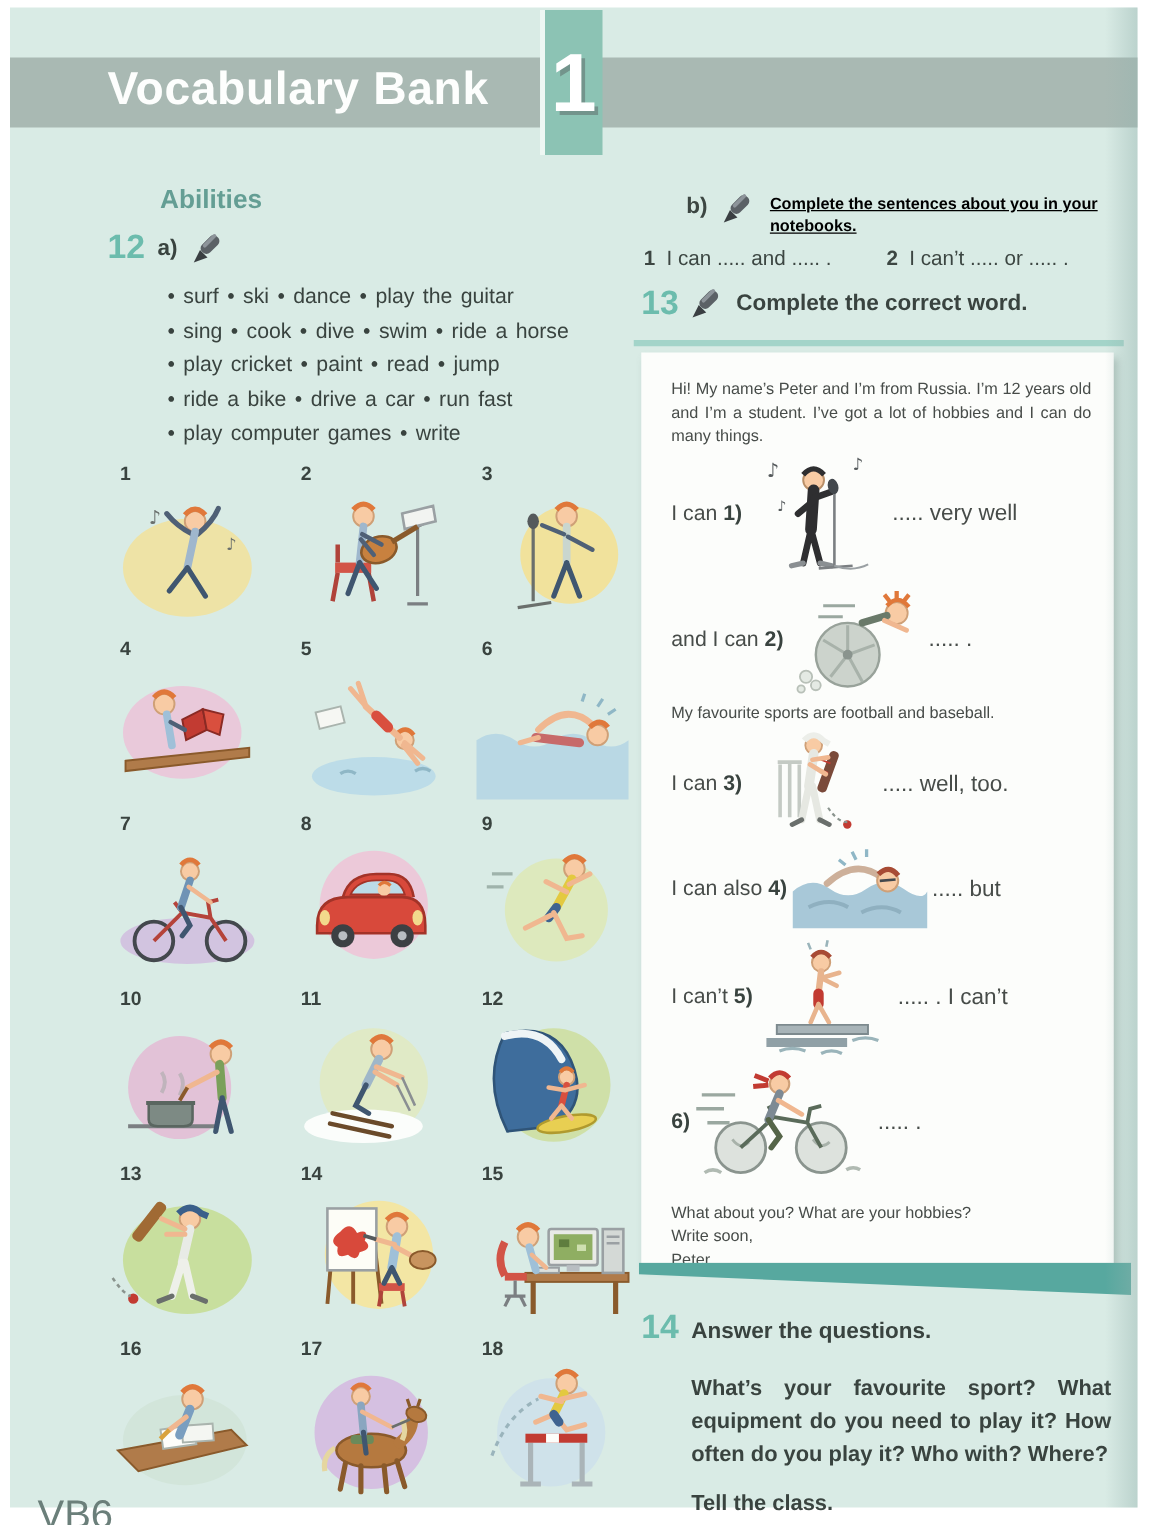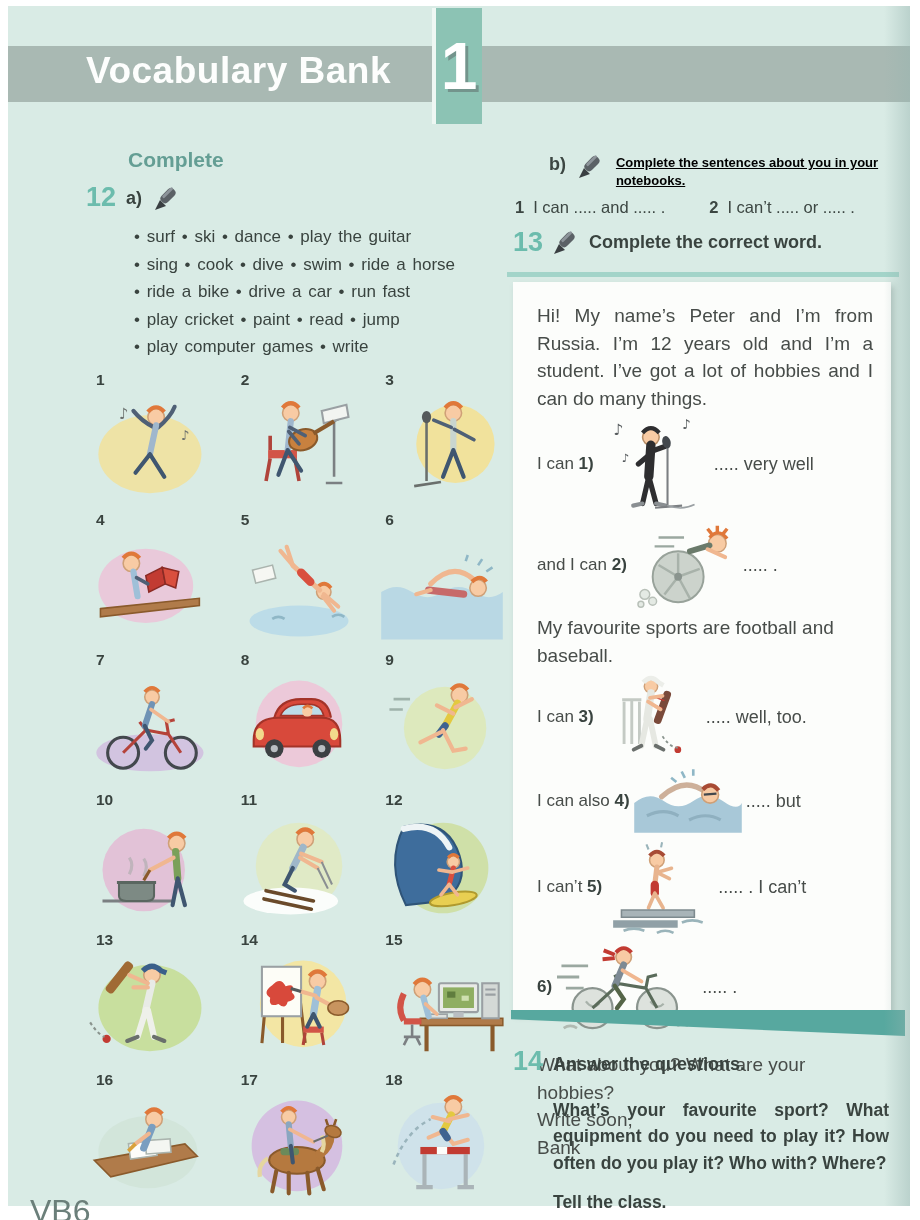--- a/index.html
+++ b/index.html
@@ -38,21 +38,21 @@
   .ex12b .instr{font-size:13px;font-weight:700;color:#000000;width:290px;line-height:1.35;text-decoration:underline;}
   .items{display:flex;font-size:16.5px;margin:9px 0 0 2px;color:#3c4642;}
   .items b{margin-right:9px;}
   .items .it2{margin-left:44px;display:flex;}
   .ex13{display:flex;align-items:center;gap:8px;margin-top:10px;}
   .ex13 .n{font-size:27px;}
   .ex13 .instr{font-size:18px;font-weight:700;color:#39433f;}
   .card-topline{position:absolute;left:-6px;top:118px;width:392px;height:5px;background:#a3d4c9;}
   .card{position:absolute;left:0;top:128px;width:378px;height:730px;background:#fcfdfb;
       box-shadow:3px 4px 6px rgba(100,120,115,.35);padding:20px 18px 14px 24px;box-sizing:border-box;}
-  .card p{margin:0;font-size:19px;line-height:1.45;color:#474c49;}
+  .card p{margin:0;font-size:13px;line-height:1.45;color:#474c49;}
   .card .intro{text-align:justify;}
   .gaprow{display:flex;align-items:center;}
   .gaprow .lab{white-space:nowrap;font-size:17px;color:#474c49;}
   .gaprow .lab b{color:#39433f;}
   .gaprow .dots{font-size:18px;color:#474c49;white-space:nowrap;}
   .gimg{flex:0 0 auto;}
   .wedge{position:absolute;left:-2px;top:856px;width:394px;height:26px;background:#57a89f;
       clip-path:polygon(0 0,100% 0,100% 100%,0 36%);}
   .ex14{position:absolute;left:0;top:892px;width:388px;}
   .ex14 .hd{display:flex;gap:10px;align-items:baseline;}
@@ -73,37 +73,37 @@
 
   <div class="band">
     <div class="title">Vocabulary Bank</div>
   </div>
   <div class="stripe-gap"></div>
   <div class="stripe">
     <div class="unit">1</div>
   </div>
 
   <div id="leftcol">
-    <div class="abilities">Complete</div>
+    <div class="abilities">Abilities</div>
 
     <div class="ex12row">
       <span class="teal-num n">12</span>
       <span class="part">a)</span>
       <svg class="penicon" width="30" height="26" viewBox="0 0 30 26">
         <path d="M3 24 L8 14 L14 20 Z" fill="#3a3f42"></path>
         <rect x="12" y="1" width="9" height="17" rx="4" transform="rotate(45 16 9)" fill="#5b6166"></rect>
         <rect x="14" y="0" width="3" height="14" rx="1.5" transform="rotate(45 16 7)" fill="#8d949a"></rect>
       </svg>
     </div>
 
     <div class="verbs">
       <div>• surf  • ski  • dance  • play the guitar</div>
       <div>• sing  • cook  • dive  • swim  • ride a horse</div>
+      <div>• play cricket  • paint  • read  • jump</div>
       <div>• ride a bike  • drive a car  • run fast</div>
-      <div>• play cricket  • paint  • read  • jump</div>
       <div>• play computer games  • write</div>
     </div>
 
     <div class="grid">
 
       <div class="tile">
         <div class="tnum">1</div>
         <svg class="tart" viewBox="0 0 130 112">
           <ellipse cx="62" cy="62" rx="50" ry="38" fill="#eee3a6"></ellipse>
           <circle cx="68" cy="26" r="8" fill="#f8cba4" stroke="#cfa077" stroke-width="1.5"></circle>
@@ -536,21 +536,21 @@
           <path d="M61 30 L78 40" stroke="#f0b790" stroke-width="3.5" stroke-linecap="round"></path>
           <path d="M54 44 L62 56 L56 64" stroke="#556548" stroke-width="4" fill="none" stroke-linecap="round"></path>
           <path d="M6 26 h24 M2 36 h20 M10 46 h16" stroke="#9aa8a0" stroke-width="2.5"></path>
           <path d="M8 82 q6 -4 12 0 M110 80 q5 -3 10 0" stroke="#b0bab2" stroke-width="2.5" fill="none"></path>
         </svg>
         <span class="dots">..... .</span>
       </div>
 
       <p style="margin-top:14px">What about you? What are your hobbies?</p>
       <p>Write soon,</p>
-      <p>Bank</p>
+      <p>Peter</p>
     </div>
 
     <div class="wedge"></div>
 
     <div class="ex14">
       <div class="hd">
         <span class="teal-num n">14</span>
         <span class="instr">Answer the questions.</span>
       </div>
       <div class="qs">What’s your favourite sport? What equipment do you need to play it? How often do you play it? Who with? Where?</div>

